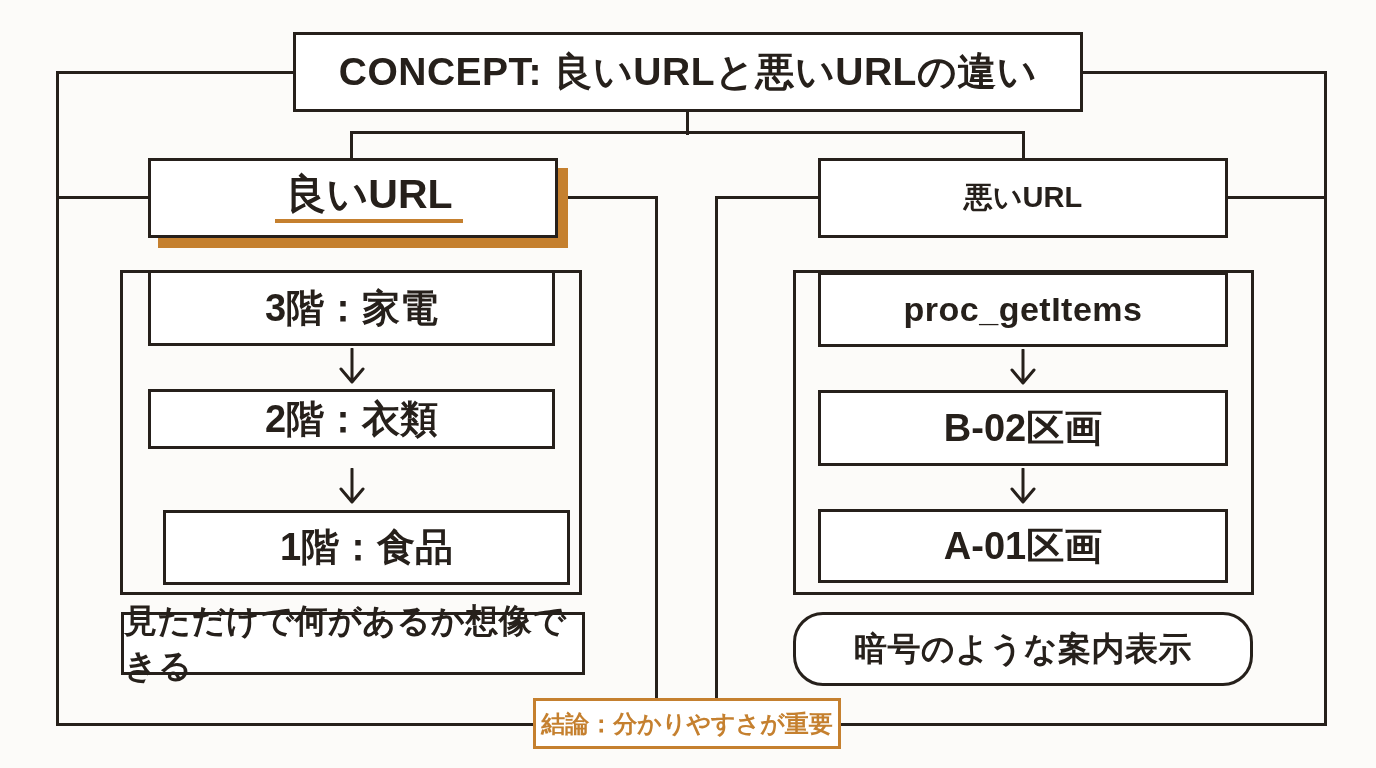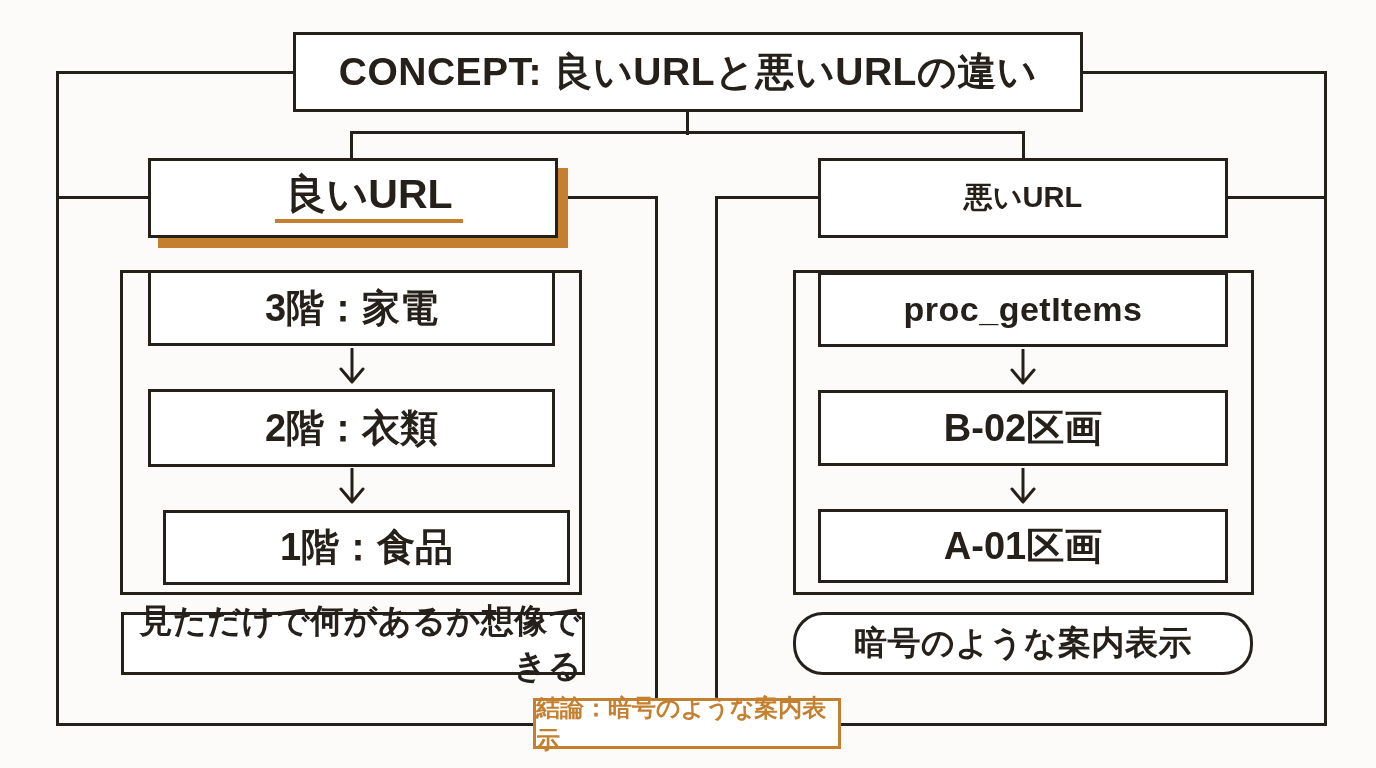--- a/index.html
+++ b/index.html
@@ -29,41 +29,41 @@
     background: var(--ink);
     z-index: 1;
   }
   .node {
     position: absolute;
     background: var(--box);
     border: 3px solid var(--ink);
     display: flex;
     align-items: center;
     justify-content: center;
-    text-align: right;
+    text-align: left;
     font-weight: 700;
     z-index: 2;
   }
   .title-box   { left: 293px; top: 32px;  width: 790px; height: 80px; font-size: 39px; letter-spacing: 0.5px; }
   .good-header { left: 148px; top: 158px; width: 410px; height: 80px; font-size: 41px;
                  box-shadow: 10px 10px 0 0 var(--accent); padding-left: 32px; }
   .good-header .underline {
     display: inline-block;
     border-bottom: 4px solid var(--accent);
     padding: 0 10px 3px 10px;
     line-height: 1.05;
   }
   .bad-header  { left: 818px; top: 158px; width: 410px; height: 80px; font-size: 29px; }
 
   .good-frame  { left: 120px; top: 270px; width: 462px; height: 325px; }
   .bad-frame   { left: 793px; top: 270px; width: 461px; height: 325px; }
 
   .step { font-size: 38px; }
   .g-step1 { left: 148px; top: 270px; width: 407px; height: 76px; }
-  .g-step2 { left: 148px; top: 389px; width: 407px; height: 78px; }
+  .g-step2 { left: 148px; top: 389px; width: 407px; height: 60px; }
   .g-step3 { left: 163px; top: 510px; width: 407px; height: 75px; }
   .b-step1 { left: 818px; top: 272px; width: 410px; height: 75px; font-size: 34px; letter-spacing: 0.5px; }
   .b-step2 { left: 818px; top: 390px; width: 410px; height: 76px; }
   .b-step3 { left: 818px; top: 509px; width: 410px; height: 74px; }
 
   .arrow {
     position: absolute;
     width: 40px;
     height: 40px;
     z-index: 2;
@@ -71,21 +71,21 @@
     align-items: center;
     justify-content: center;
   }
   .g-arrow1 { left: 332px;  top: 348px; }
   .g-arrow2 { left: 332px;  top: 468px; }
   .b-arrow1 { left: 1003px; top: 349px; }
   .b-arrow2 { left: 1003px; top: 468px; }
 
   .caption { font-size: 33px; letter-spacing: 0.5px; }
   .good-caption { left: 121px; top: 612px; width: 464px; height: 63px; }
-  .bad-caption  { left: 793px; top: 612px; width: 460px; height: 63px; border-radius: 30px; }
+  .bad-caption  { left: 793px; top: 612px; width: 460px; height: 74px; border-radius: 30px; }
 
   .conclusion {
     position: absolute;
     left: 533px; top: 698px; width: 308px; height: 51px;
     background: var(--box);
     border: 3px solid var(--accent);
     color: var(--accent);
     font-weight: 700;
     font-size: 24px;
     display: flex;
@@ -177,16 +177,16 @@
       </svg>
   </div>
   <div class="node step b-step3">
     <span>A-01区画</span>
   </div>
   <div class="node caption bad-caption">
     <span>暗号のような案内表示</span>
   </div>
 
   <div class="conclusion">
-    <span>結論：暗号のような案内表示</span>
+    <span>結論：分かりやすさが重要</span>
   </div>
 
 </div>
 
 </body></html>

